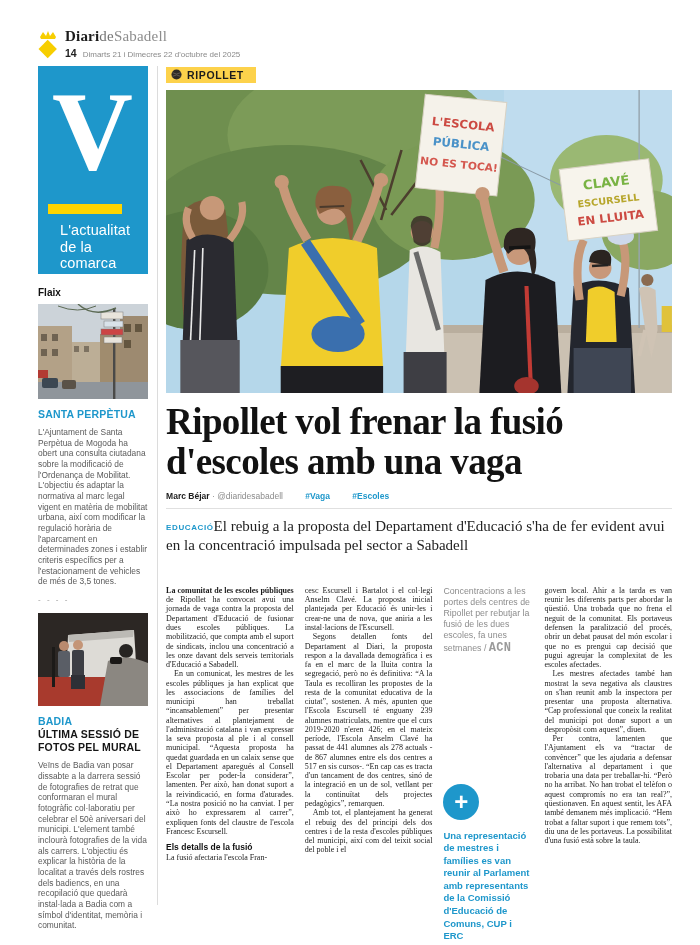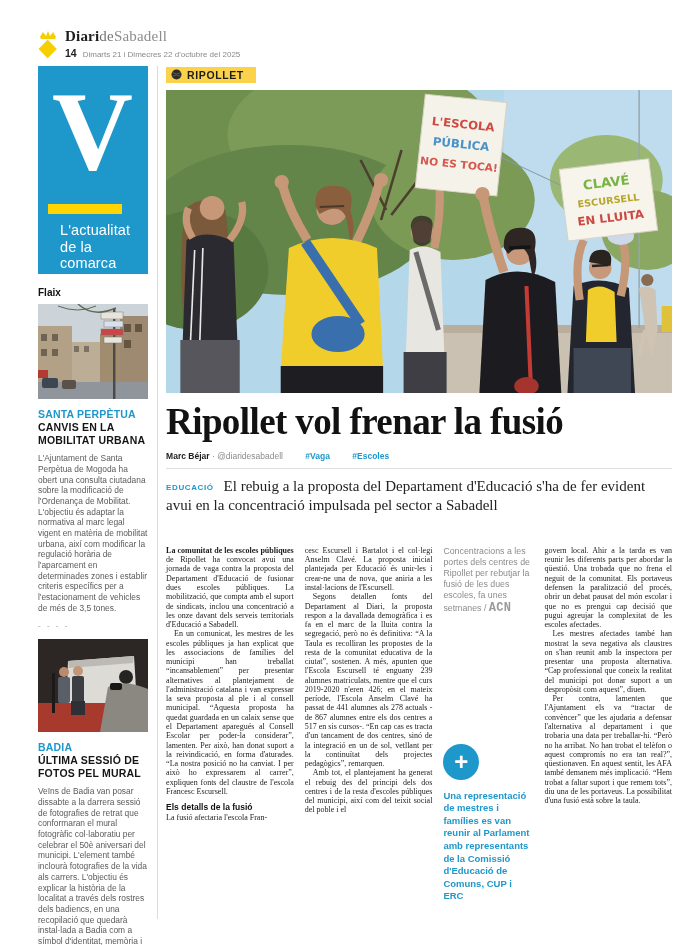--- a/index.html
+++ b/index.html
@@ -42,21 +42,21 @@
   .tag-label { font-size:10.5px; font-weight:bold; letter-spacing:.6px; color:#1c1c1c; }
   .hero { display:block; width:100%; height:303px; margin-top:6px; }
   .headline { font-family:"Liberation Serif", serif; font-weight:bold; color:#121212;
               font-size:37px; line-height:1.08; letter-spacing:-.6px; margin-top:9px; }
   .byline { font-size:8.5px; color:#8b8b8b; margin-top:9px; }
   .byline .author { color:#1c1c1c; font-weight:bold; }
   .byline .tag-link { color:#1e97cb; font-weight:bold; margin-left:20px; }
   .rule { border:0; border-top:1px solid #e0e0e0; margin:7px 0 8px; }
   .standfirst { font-family:"Liberation Serif", serif; font-size:15px; line-height:1.3; color:#222; }
   .standfirst .kicker-blue { font-family:"Liberation Sans", sans-serif; font-size:8px; font-weight:bold;
-                             color:#1e97cb; letter-spacing:.6px; margin-right:10px; position:relative; top:-1px; }
+                             color:#1e97cb; letter-spacing:.6px; margin-right:0; position:relative; top:-1px; }
 
   .cols { display:flex; gap:11px; margin-top:30px; }
   .txtcol { flex:1 1 0; min-width:0; }
   .capcol { flex:0 0 90px; width:90px; }
   .txtcol p { font-family:"Liberation Serif", serif; font-size:8px; line-height:1.16; color:#1c1c1c;
               text-align:justify; }
   .txtcol p.indent { text-indent:8px; }
   .lead-in { font-weight:bold; }
   .subhead { font-size:8.5px; font-weight:bold; color:#111; margin:6px 0 1px; font-family:"Liberation Sans", sans-serif; }
 
@@ -121,21 +121,20 @@
         <rect x="75" y="4" width="2.4" height="91" fill="#4a4a48"></rect>
         <rect x="63" y="8" width="22" height="7" fill="#e8e4dc" stroke="#777" stroke-width=".5"></rect>
         <rect x="66" y="17" width="19" height="6" fill="#d9e2ea" stroke="#777" stroke-width=".5"></rect>
         <rect x="63" y="25" width="22" height="6" fill="#c44" stroke="#777" stroke-width=".5"></rect>
         <rect x="66" y="33" width="18" height="6" fill="#e8e4dc" stroke="#777" stroke-width=".5"></rect>
         <path d="M40 0 Q55 14 78 4" stroke="#5d6b55" stroke-width="1.4" fill="none"></path>
         <path d="M20 2 Q40 10 58 2" stroke="#5d6b55" stroke-width="1" fill="none"></path>
       </svg>
 
       <h3 class="side-kicker">SANTA PERPÈTUA</h3>
-      <h4 class="side-title">CANVIS EN LA MOBILITAT URBANA</h4>
       <p class="side-body">L'Ajuntament de Santa Perpètua de Mogoda ha obert una consulta ciutadana sobre la modificació de l'Ordenança de Mobilitat. L'objectiu és adaptar la normativa al marc legal vigent en matèria de mobilitat urbana, així com modificar la regulació horària de l'aparcament en determinades zones i establir criteris específics per a l'estacionament de vehicles de més de 3,5 tones.</p>
 
       <div class="dashes">- - - -</div>
 
       <svg class="side-photo" viewBox="0 0 110 93" height="93">
         <rect width="110" height="93" fill="#2c2724"></rect>
         <polygon points="30,22 96,17 99,66 28,72" fill="#dddbd6"></polygon>
         <polygon points="30,22 96,17 95,24 31,29" fill="#bcbab5"></polygon>
         <rect x="0" y="64" width="110" height="29" fill="#a83a2d"></rect>
         <rect x="14" y="34" width="3" height="40" fill="#1c1a18"></rect>
@@ -246,20 +245,21 @@
         </g>
 
         <circle cx="470" cy="190" r="6" fill="#8a6a50"></circle>
         <path d="M462 198 Q470 194 478 200 L480 240 L474 268 L468 240 Z" fill="#cfc3b4"></path>
         <path d="M468 240 L462 266" stroke="#cfc3b4" stroke-width="4"></path>
         <rect x="484" y="216" width="10" height="26" fill="#e0c23a"></rect>
       </svg>
 
       <h1 class="headline">
         <span>Ripollet vol frenar la fusió</span><br>
+        <span>d'escoles amb una vaga</span>
       </h1>
 
       <div class="byline">
         <span class="author">Marc Béjar</span>
         <span>·</span>
         <span>@diaridesabadell</span>
         <span class="tag-link">#Vaga</span>
         <span class="tag-link">#Escoles</span>
       </div>
 

